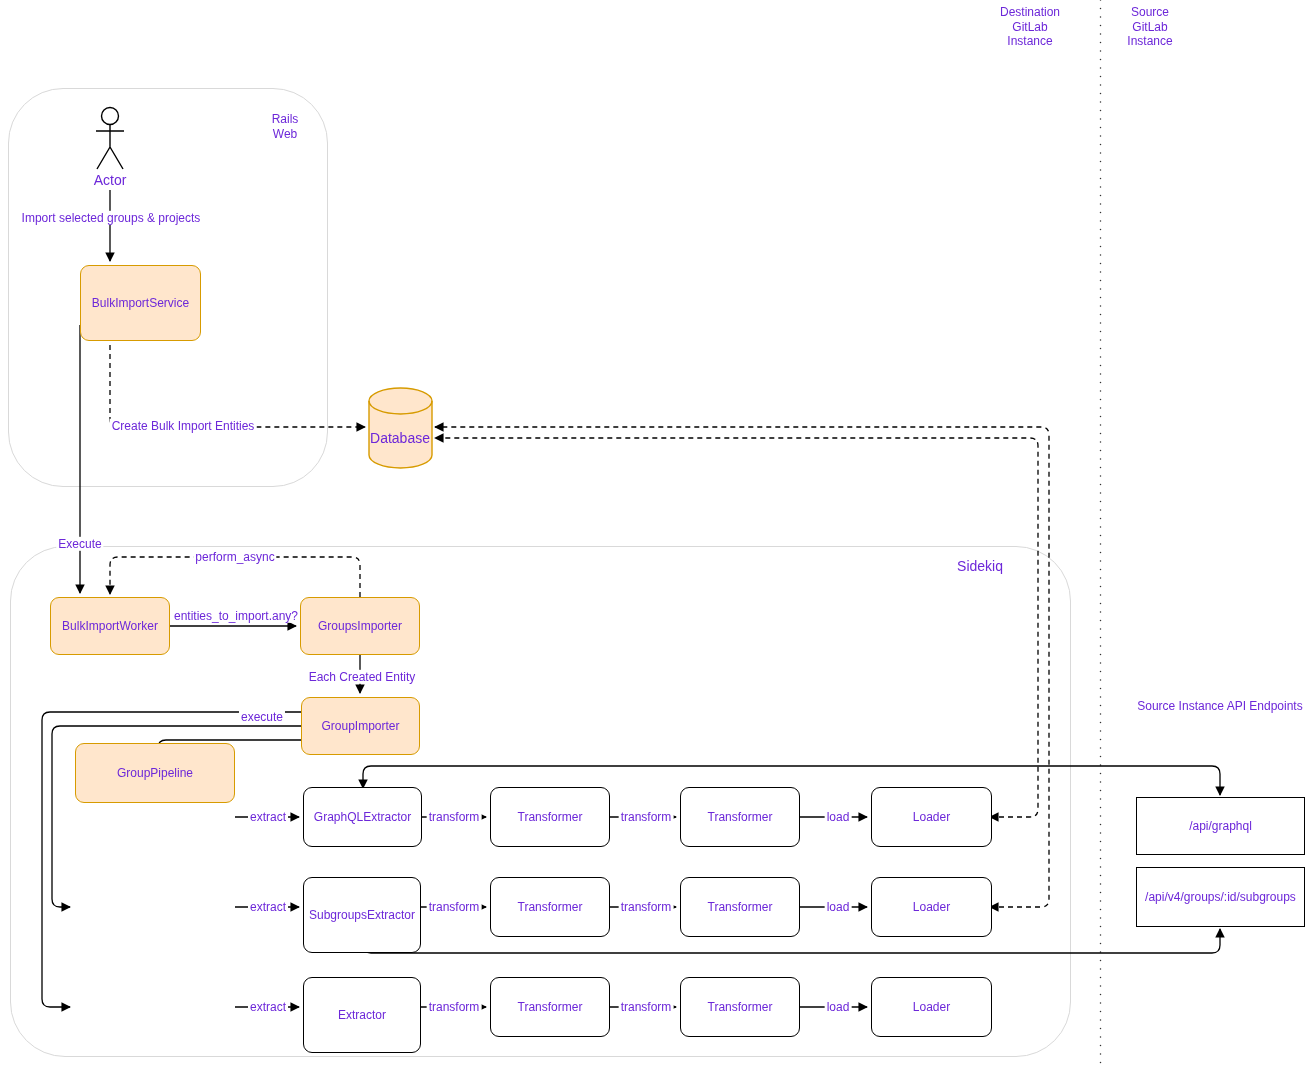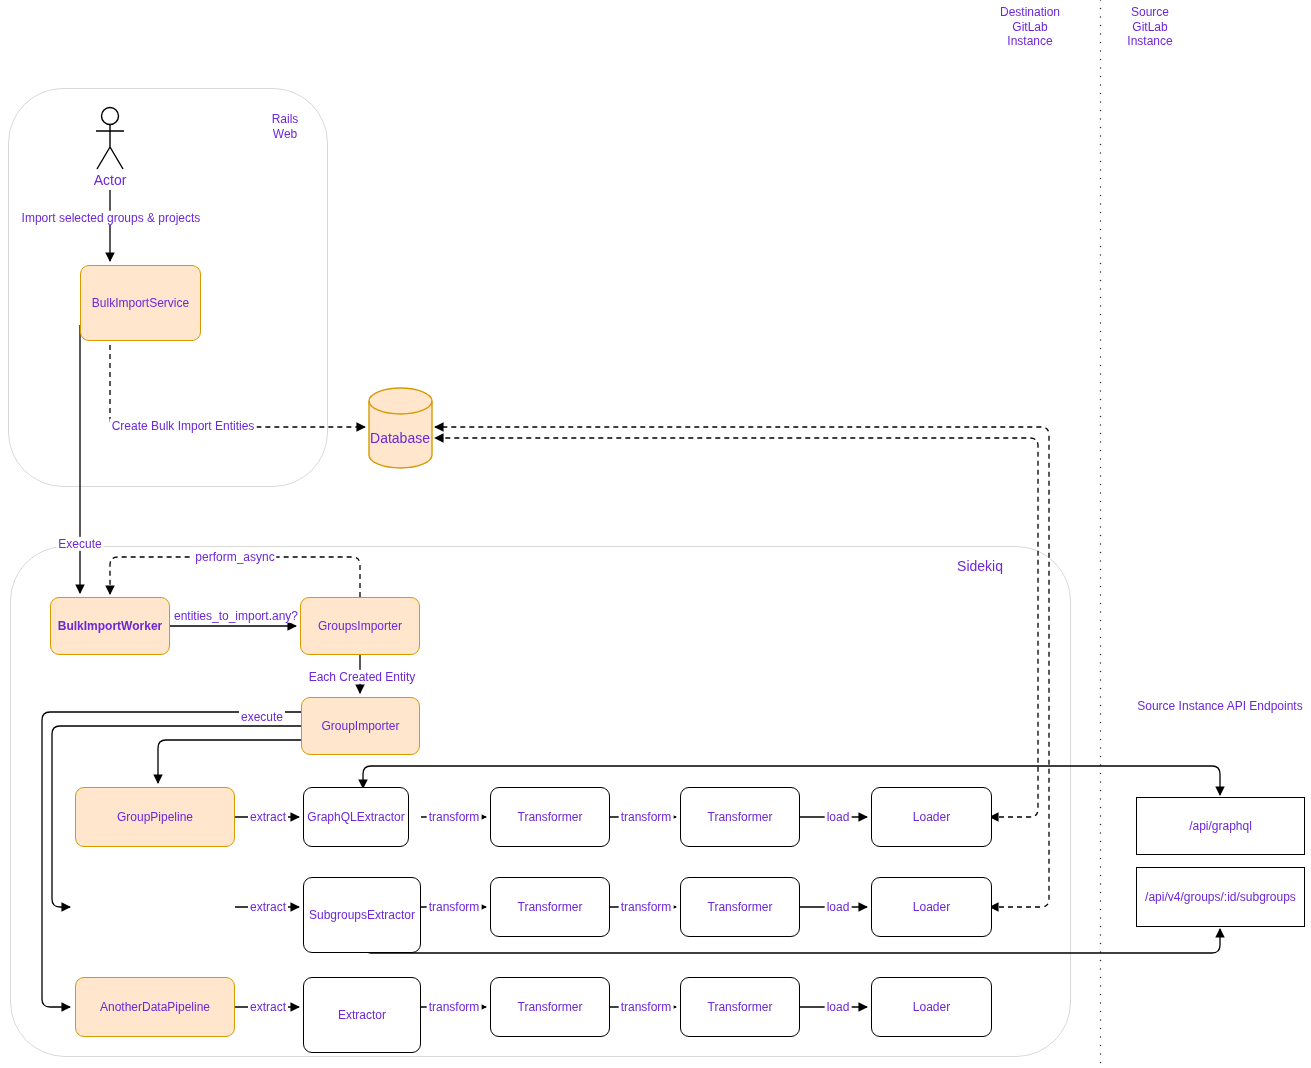--- a/index.html
+++ b/index.html
@@ -111,27 +111,26 @@
 
     <g stroke="#000" stroke-width="1.3" fill="none" stroke-linejoin="round" stroke-dasharray="5 4">
       <path d="M110,327 L110,419 Q110,427 118,427 L365,427" marker-start="url(#arr)" marker-end="url(#arr)"></path>
       <path d="M360,597 L360,565 Q360,557 352,557 L118,557 Q110,557 110,565 L110,594" marker-end="url(#arr)"></path>
       <path d="M990,817 L1030,817 Q1038,817 1038,809 L1038,446 Q1038,438 1030,438 L435,438" marker-start="url(#arr)" marker-end="url(#arr)"></path>
       <path d="M990,907 L1041,907 Q1049,907 1049,899 L1049,435 Q1049,427 1041,427 L435,427" marker-start="url(#arr)" marker-end="url(#arr)"></path>
     </g>
   </svg>
 
   <div class="node orange" style="left:50px;top:265px;width:121px;height:76px;margin-left:30px;">BulkImportService</div>
-  <div class="node orange" style="left:50px;top:597px;width:120px;height:58px;font-weight:bold;">BulkImportWorker</div>
+  <div class="node orange" style="left:50px;top:597px;width:120px;height:58px;">BulkImportWorker</div>
   <div class="node orange" style="left:301px;top:697px;width:119px;height:58px;">GroupImporter</div>
   <div class="node orange" style="left:300px;top:597px;width:120px;height:58px;">GroupsImporter</div>
-  <div class="node orange" style="left:75px;top:787px;width:160px;height:60px;">GroupPipeline</div>
-  <div class="node orange" style="left:75px;top:977px;width:160px;height:60px;">AnotherDataPipeline</div>
+  <div class="node orange" style="left:75px;top:743px;width:160px;height:60px;">GroupPipeline</div>
 
-  <div class="node" style="left:303px;top:787px;width:106px;height:60px;">GraphQLExtractor</div>
+  <div class="node" style="left:303px;top:787px;width:119px;height:60px;">GraphQLExtractor</div>
   <div class="node" style="left:490px;top:787px;width:120px;height:60px;">Transformer</div>
   <div class="node" style="left:680px;top:787px;width:120px;height:60px;">Transformer</div>
   <div class="node" style="left:871px;top:787px;width:121px;height:60px;">Loader</div>
 
   <div class="node" style="left:303px;top:877px;width:118px;height:76px;">SubgroupsExtractor</div>
   <div class="node" style="left:490px;top:877px;width:120px;height:60px;">Transformer</div>
   <div class="node" style="left:680px;top:877px;width:120px;height:60px;">Transformer</div>
   <div class="node" style="left:871px;top:877px;width:121px;height:60px;">Loader</div>
 
   <div class="node" style="left:303px;top:977px;width:118px;height:76px;">Extractor</div>

